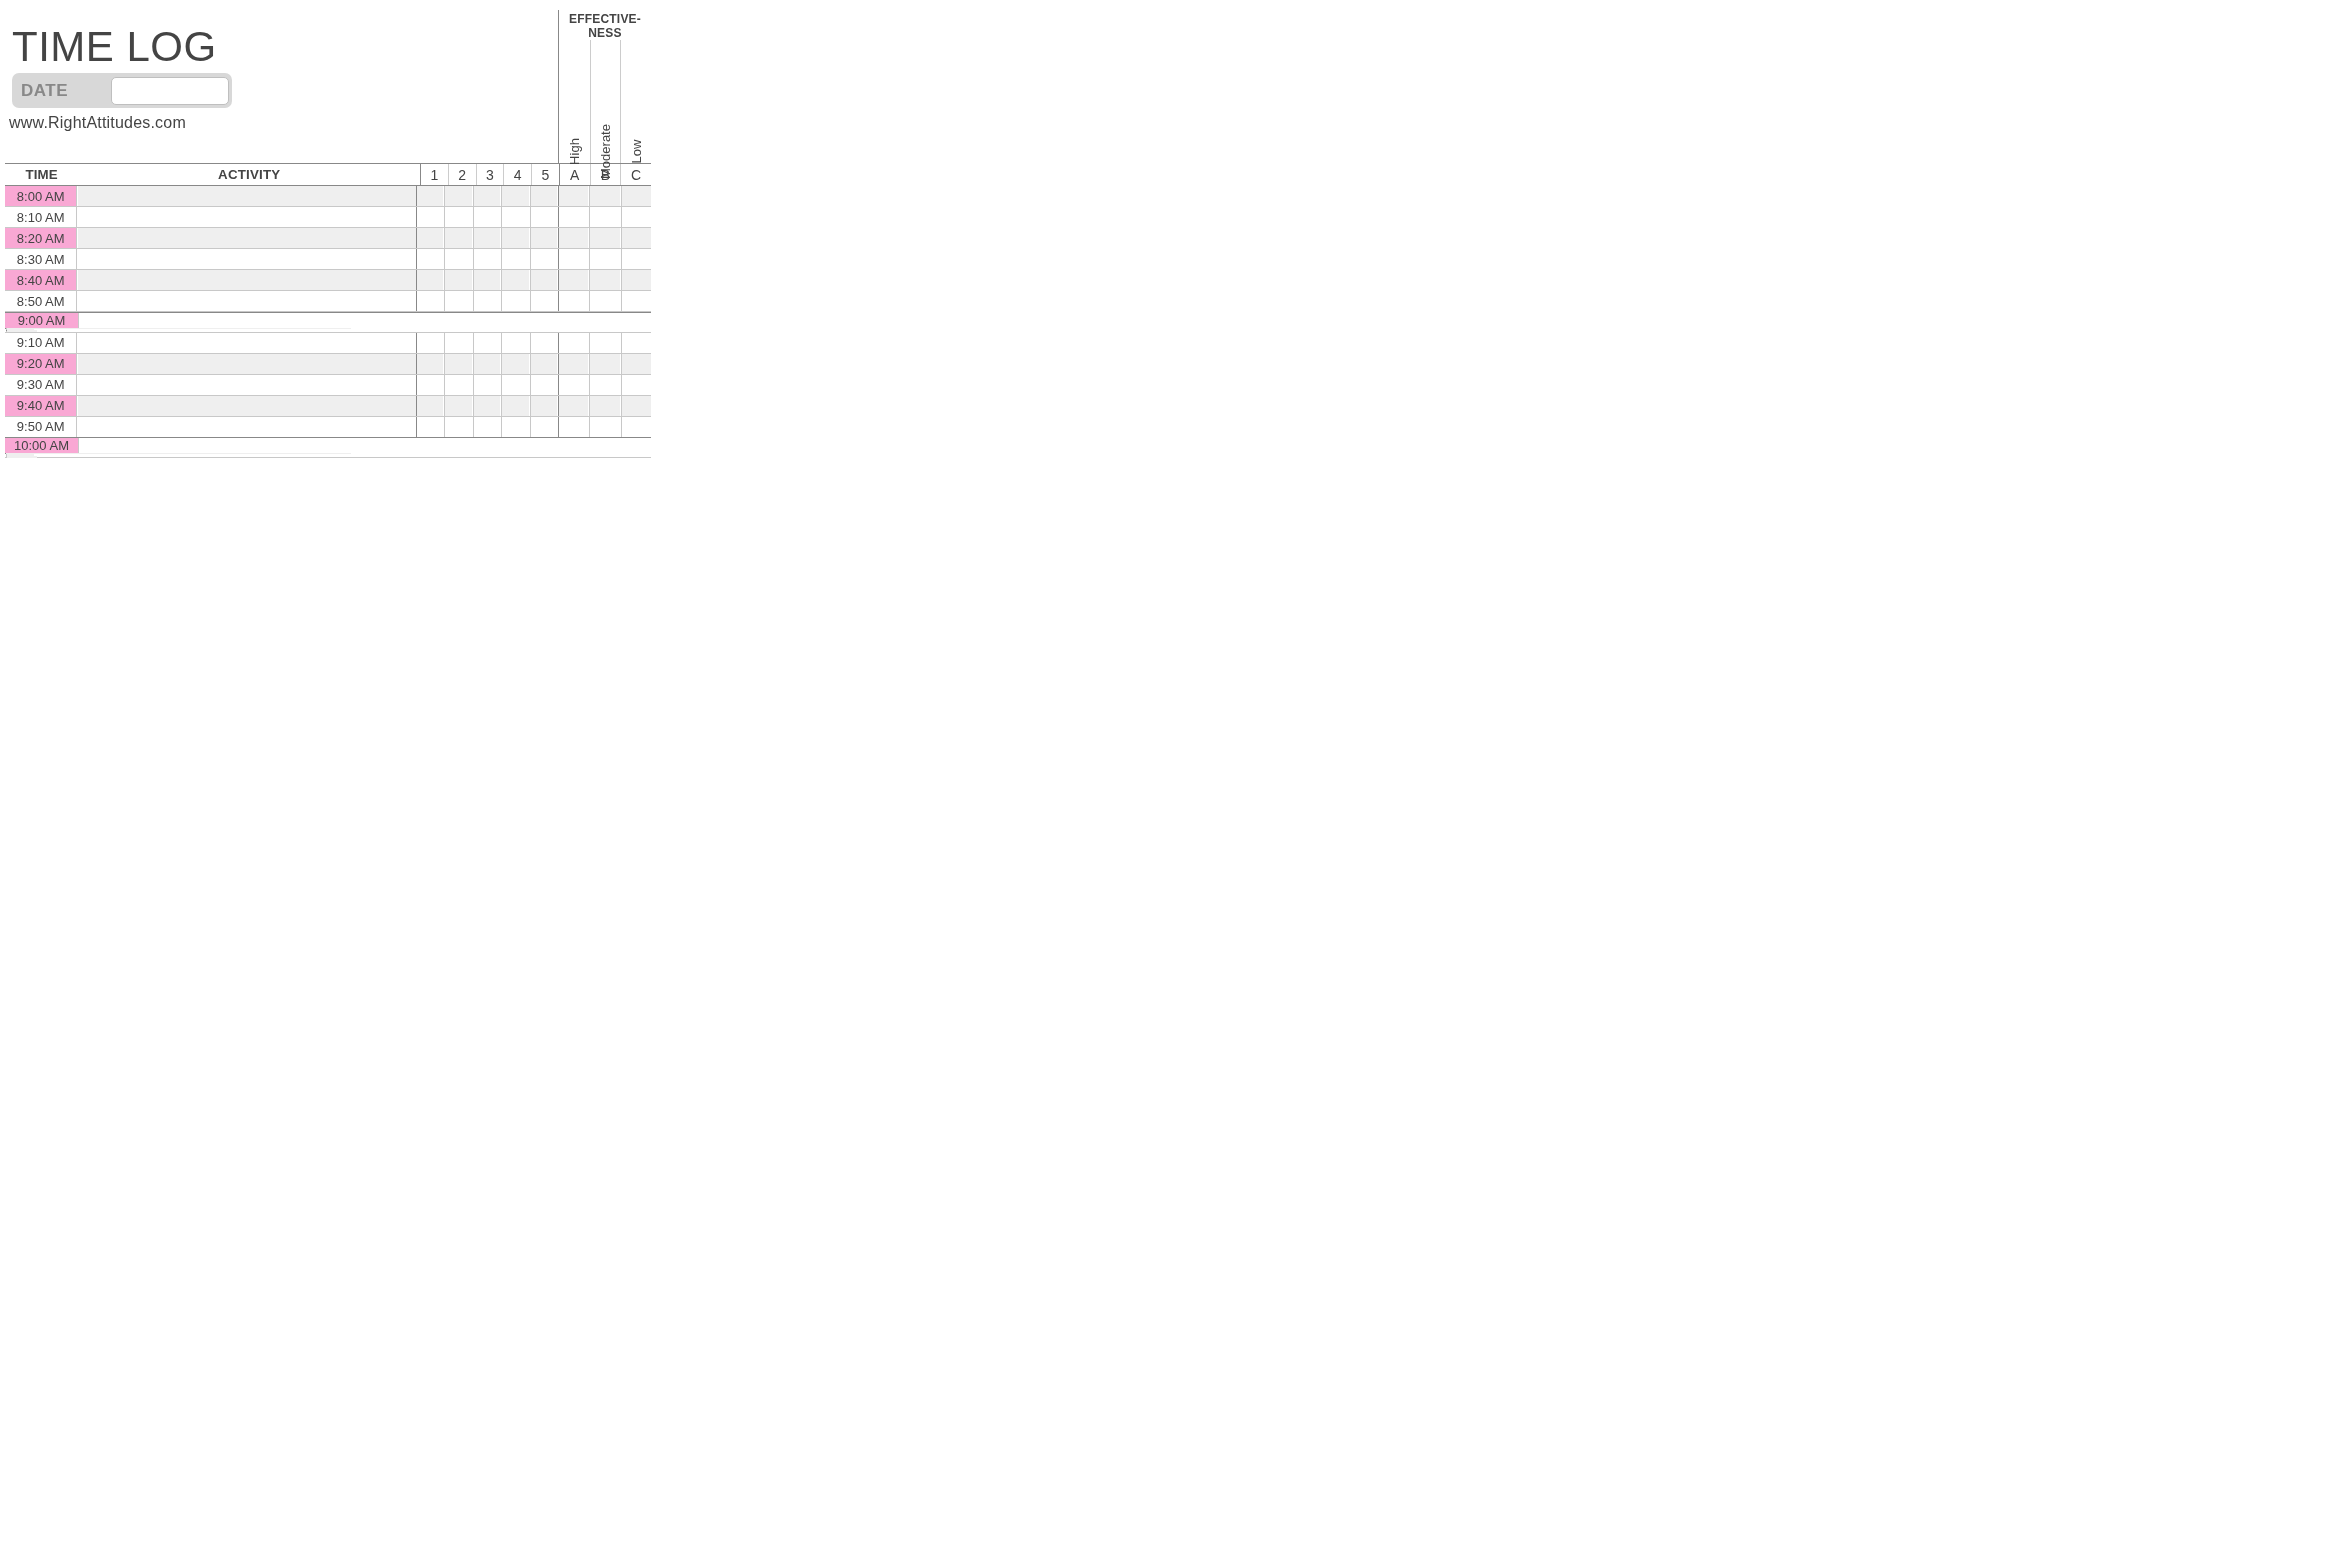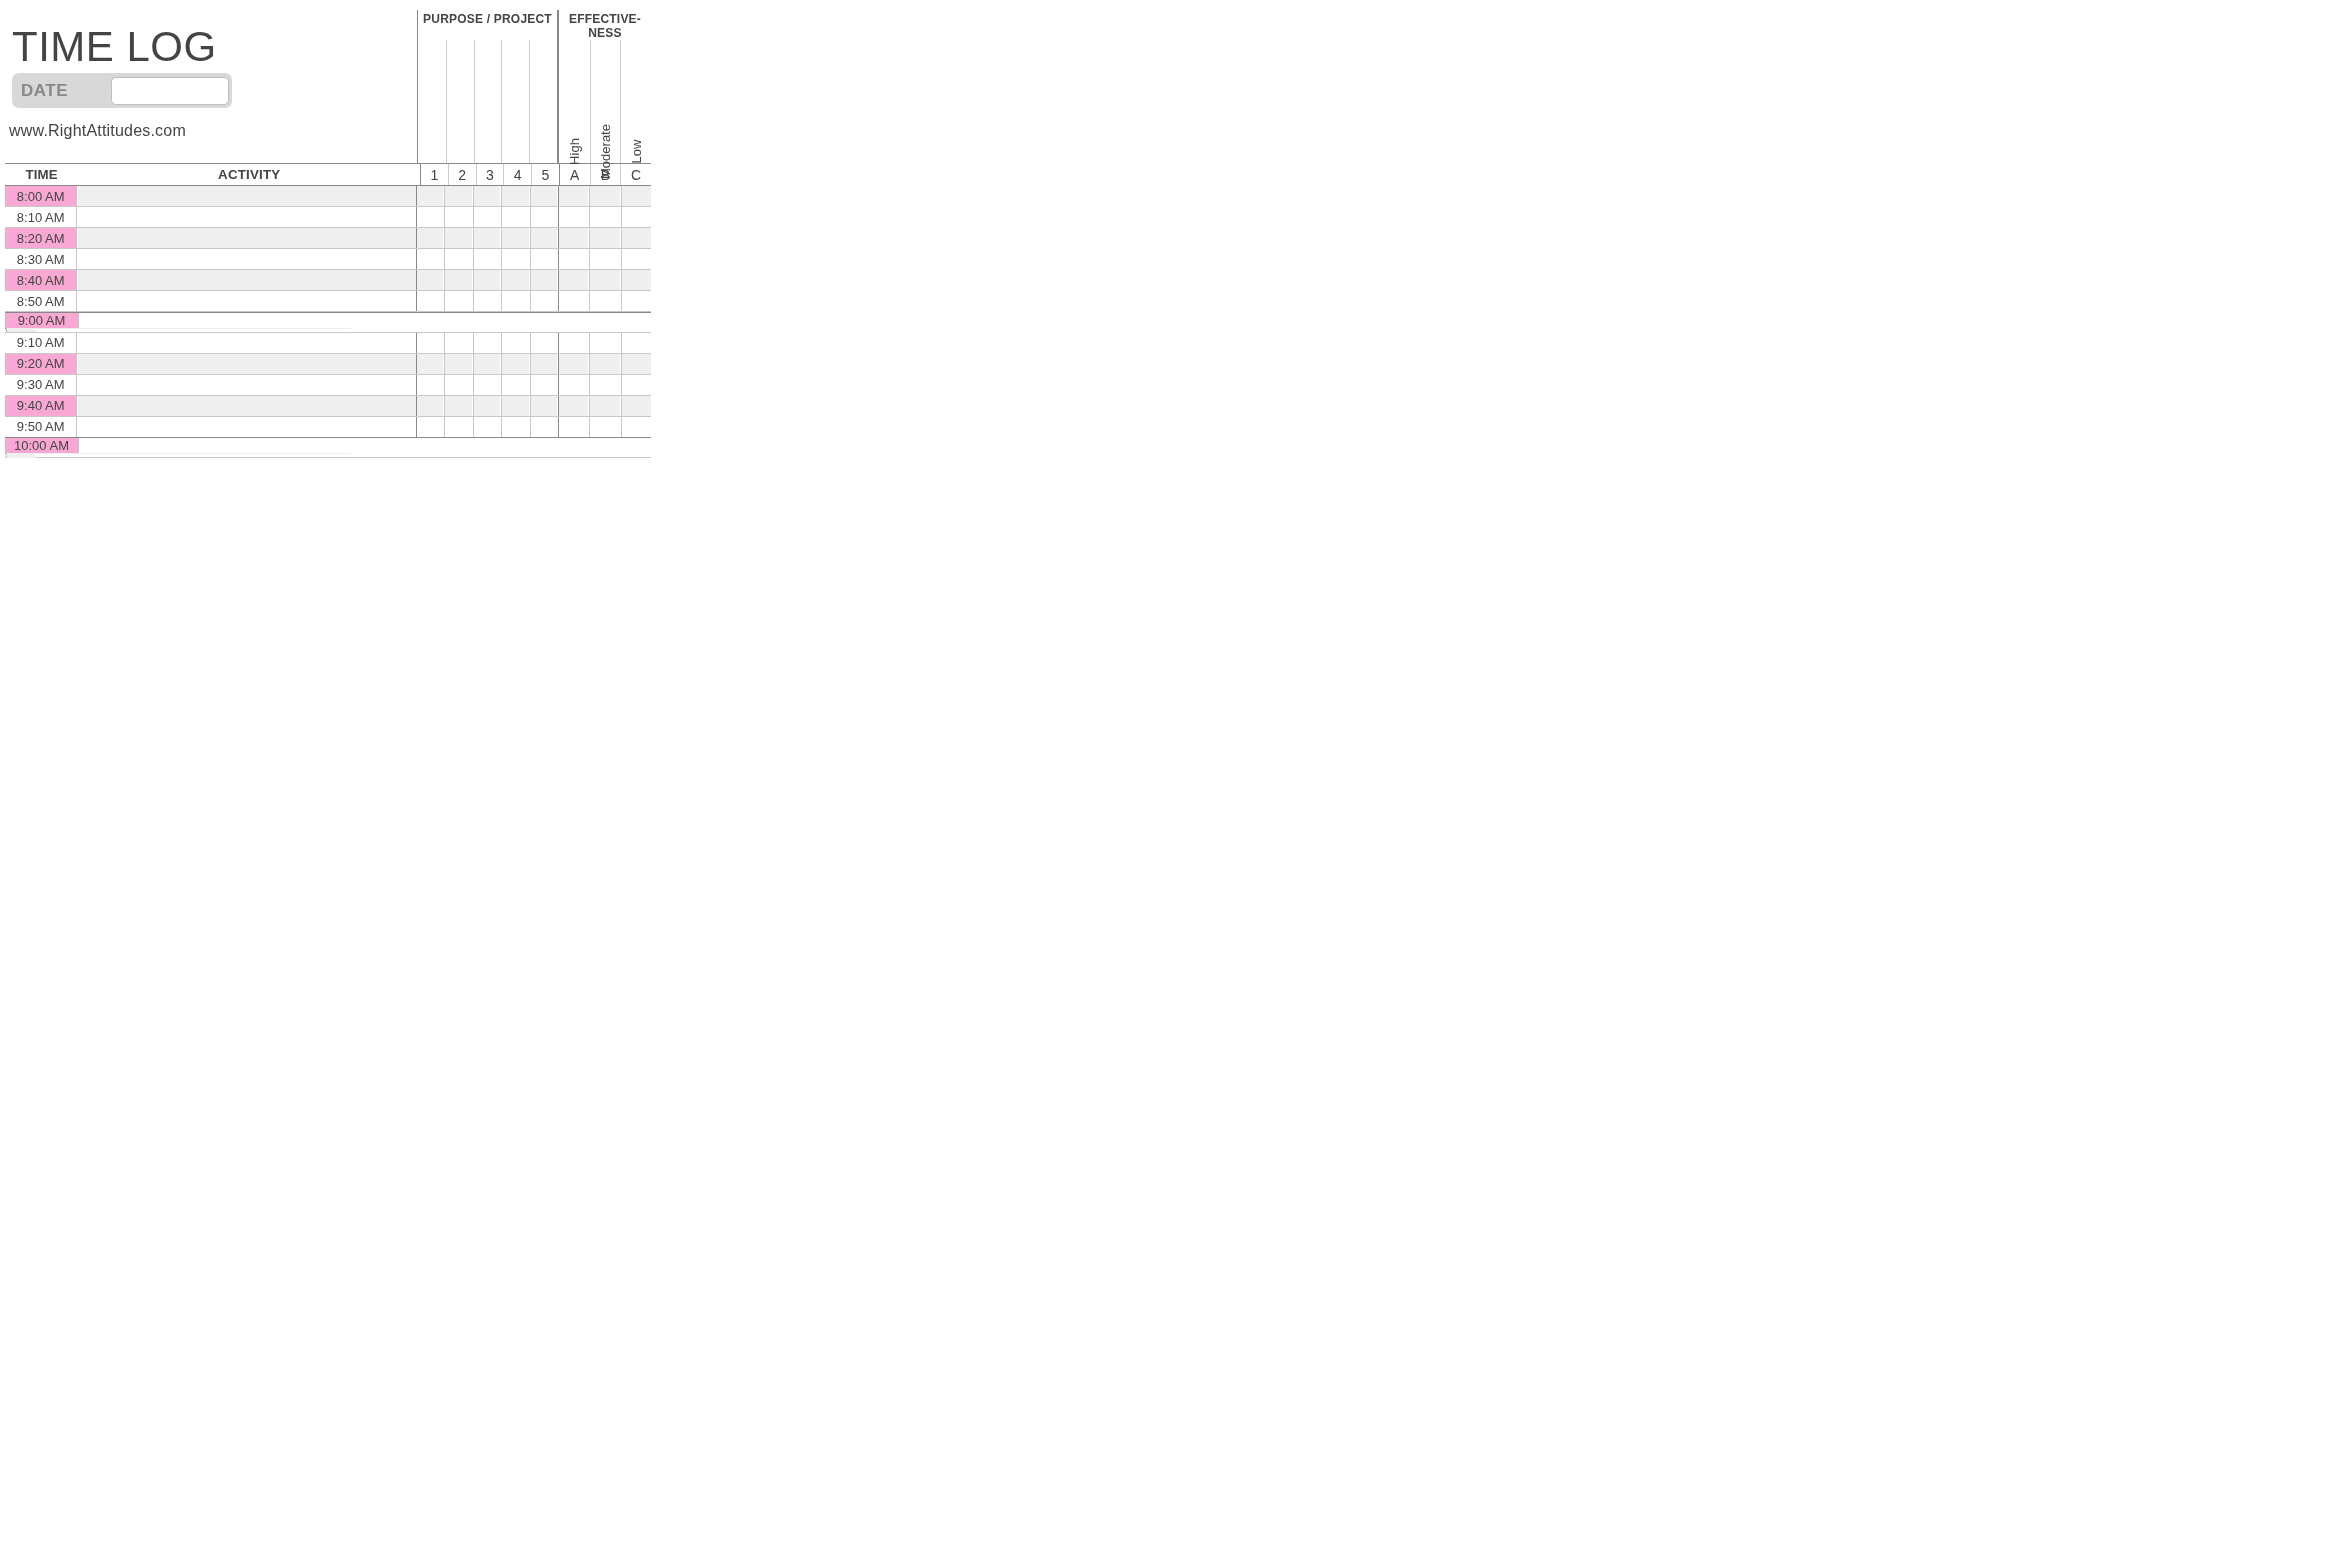--- a/index.html
+++ b/index.html
@@ -48,21 +48,21 @@
     background: #fff;
     border: 1px solid #bfbfbf;
     border-radius: 5px;
     font-size: 12px;
     padding: 0 6px;
     color: #444;
   }
   .site {
     position: absolute;
     left: 4px;
-    top: 112px;
+    top: 104px;
     font-size: 16px;
     color: #444;
     letter-spacing: 0.2px;
     font-weight: 400;
   }
 
   
   .upper-right {
     position: absolute;
     right: 0;
@@ -162,30 +162,20 @@
   <div class="title">TIME LOG</div>
 
   <div class="date-box">
     <span class="date-label">DATE</span>
     <input class="date-input" value="" style="">
   </div>
 
   <div class="site">www.RightAttitudes.com</div>
 
   <div class="upper-right">
-    <div class="pp-block">
-      <div class="pp-title">PURPOSE / PROJECT</div>
-      <div class="pp-subcols" id="pp-subcols">
-          <div class="pp-subcol"></div>
-          <div class="pp-subcol"></div>
-          <div class="pp-subcol"></div>
-          <div class="pp-subcol"></div>
-          <div class="pp-subcol"></div>
-        </div>
-    </div>
     <div class="eff-block">
       <div class="eff-title">
         <span>EFFECTIVE-</span><br>
         <span>NESS</span>
       </div>
       <div class="eff-subcols" id="eff-subcols">
           <div class="eff-subcol">
             <div class="eff-vlabel">High</div>
           </div>
           <div class="eff-subcol">

